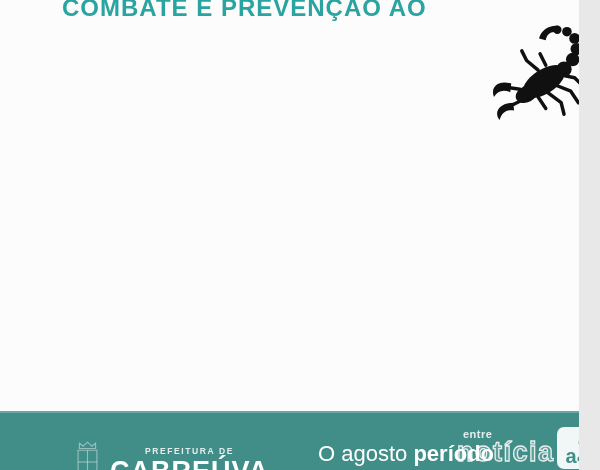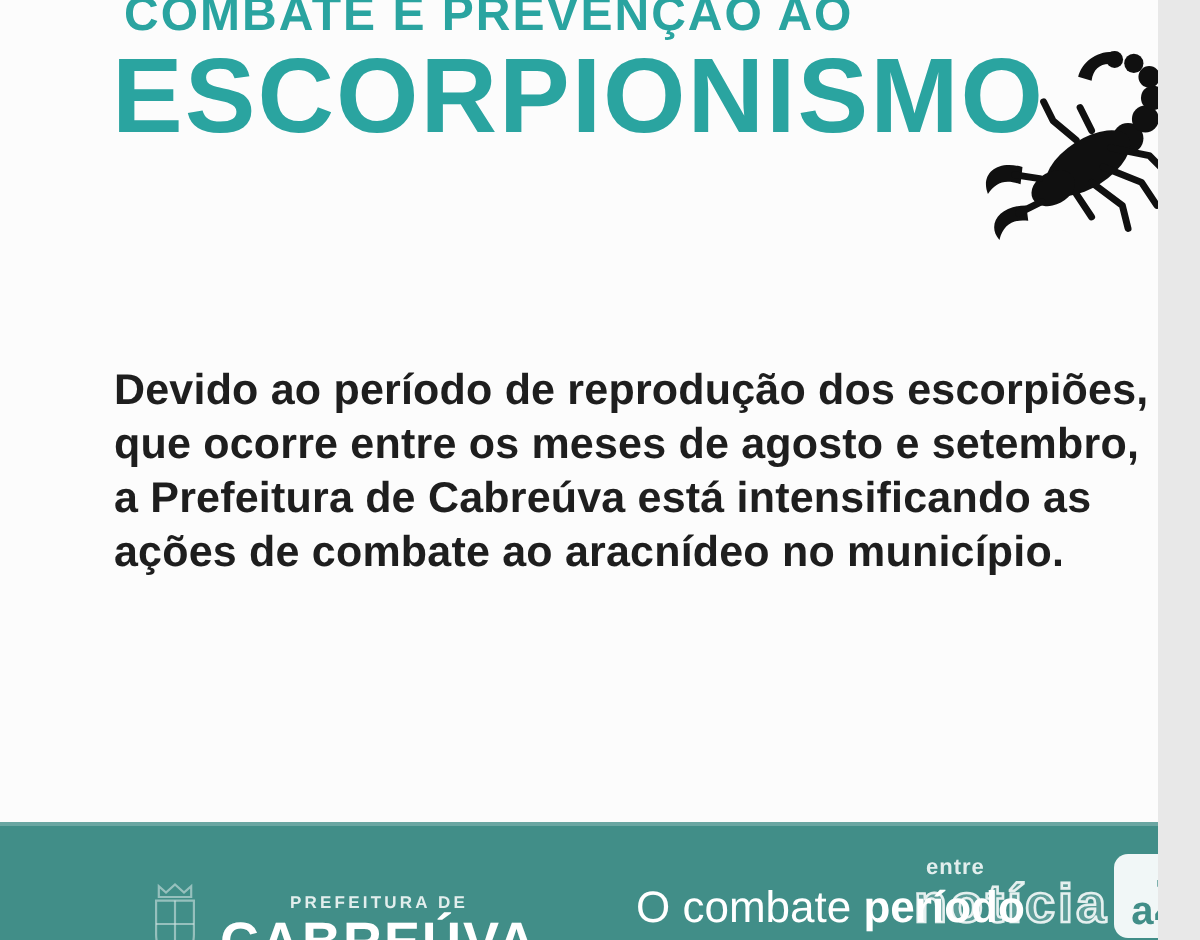--- a/index.html
+++ b/index.html
@@ -72,21 +72,20 @@
   }
   .wm-badge .a{color:var(--footer);font-size:20px;font-weight:800;line-height:1;}
   .wm-badge .z{color:var(--footer);font-size:29px;font-weight:800;line-height:1;}
 </style>
 </head>
 <body>
 
 <div class="stage">
 
   <div class="kicker">COMBATE E PREVENÇÃO AO</div>
-  <div class="title">ESCORPIONISMO</div>
 
   <svg class="scorpion" viewBox="0 0 110 100" aria-hidden="true">
     <g fill="#101010" stroke="none">
       <circle cx="79" cy="47" r="8"></circle>
       <circle cx="88" cy="37" r="7"></circle>
       <circle cx="92" cy="26" r="6.3"></circle>
       <circle cx="90" cy="15" r="5.6"></circle>
       <circle cx="82" cy="8" r="5"></circle>
       <circle cx="72" cy="6" r="4.4"></circle>
       <path d="M 73,2 C 63,1 55,7 53,15 L 60,17 C 61,10 66,7 73,9 Z"></path>
@@ -100,44 +99,38 @@
       <path d="M 66,62 L 86,70 L 94,82"></path>
       <path d="M 60,70 L 76,82 L 79,94"></path>
       <path d="M 52,76 L 60,88"></path>
       <path d="M 52,48 L 40,38 L 35,28"></path>
       <path d="M 60,43 L 54,31"></path>
       <path d="M 33,68 L 20,66"></path>
       <path d="M 34,80 L 22,86"></path>
     </g>
   </svg>
 
-  <div class="paragraph">
-    <div>Devido ao período de reprodução dos escorpiões,</div>
-    <div>que ocorre entre os meses de agosto e setembro,</div>
-    <div>a Prefeitura de Cabreúva está intensificando as</div>
-    <div>ações de combate ao aracnídeo no município.</div>
-  </div>
 
   <div class="footer">
 
     <svg class="crest" width="27" height="44" viewBox="0 0 30 48" aria-hidden="true">
       <g stroke="rgba(255,255,255,.6)" fill="none" stroke-width="1.2">
         <path d="M 6,9 L 6,3 L 10,6.5 L 15,2 L 20,6.5 L 24,3 L 24,9 Z"></path>
         <path d="M 4.5,11 h 21 v 19 c 0,9 -6.5,14 -10.5,16 c -4,-2 -10.5,-7 -10.5,-16 Z"></path>
         <path d="M 15,11 v 35"></path>
         <path d="M 4.5,24 h 21"></path>
       </g>
     </svg>
 
     <div class="org">
       <div class="org-dept">PREFEITURA DE</div>
       <div class="org-city">CABREÚVA</div>
     </div>
 
-    <div class="slogan"><span class="reg">O combate </span><span class="bold">período</span></div>
+    <div class="slogan"><span class="reg">O agosto </span><span class="bold">período</span></div>
 
     <div class="wm-rede">entre</div>
     <div class="wm-noticia">notícia</div>
     <div class="wm-badge">
       <span class="a">a</span>
         <span class="z">Z</span>
     </div>
 
   </div>
 </div>

